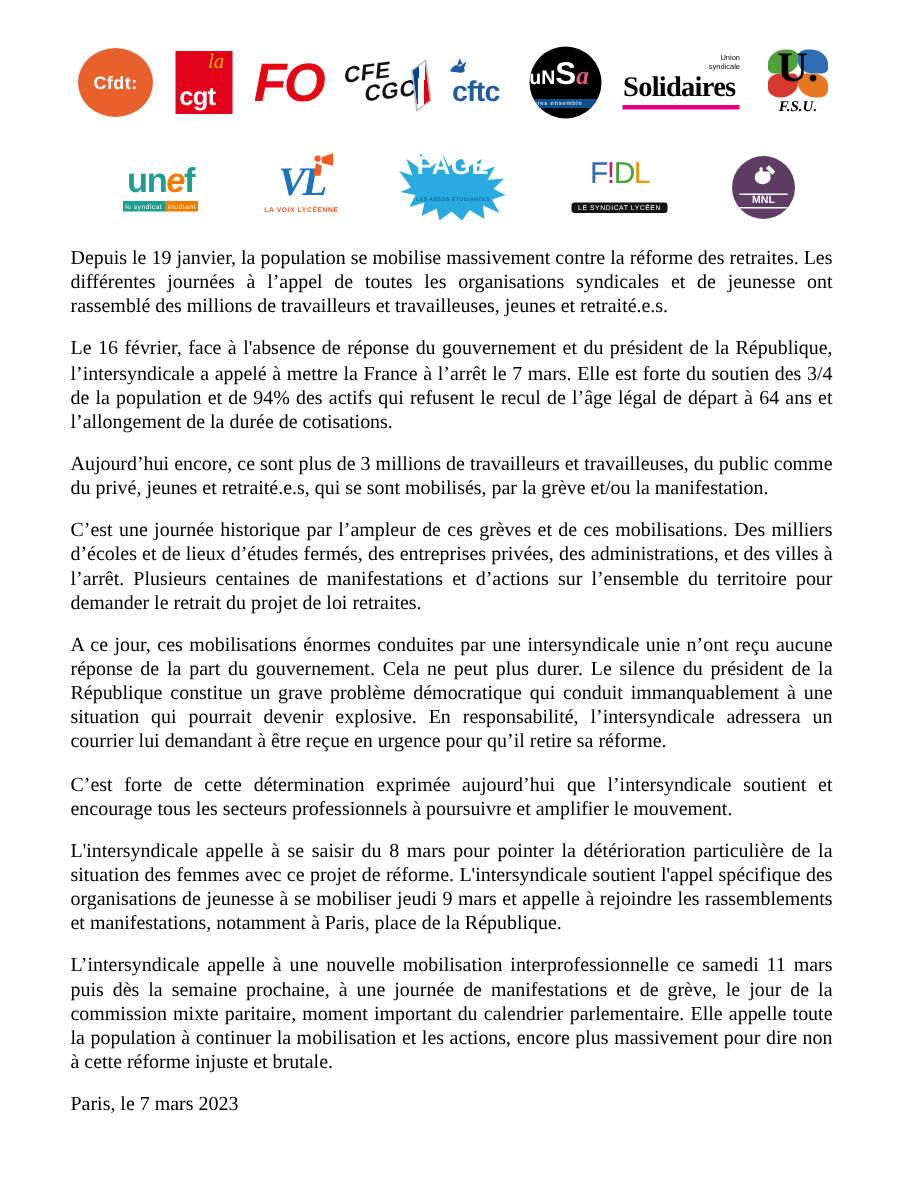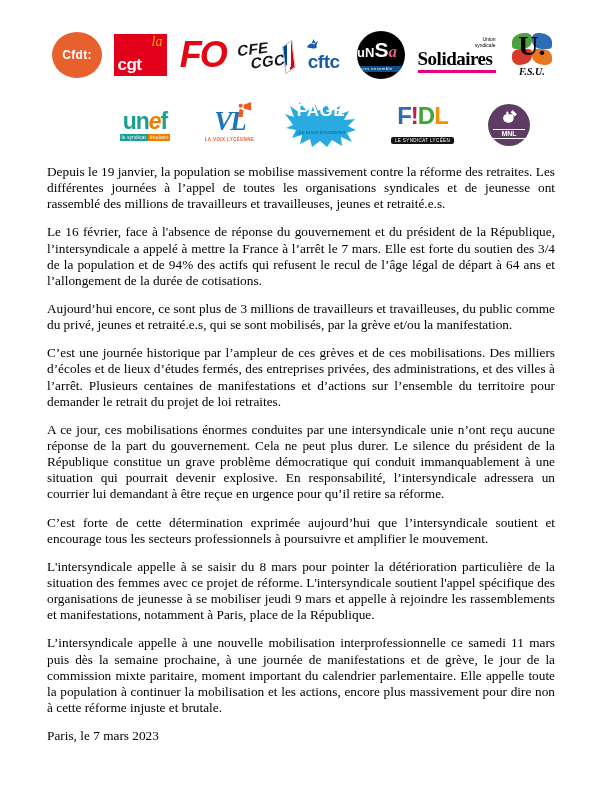--- a/index.html
+++ b/index.html
@@ -15,21 +15,21 @@
   .row2{padding:0 78px;margin-top:12px;height:54px;}
   .logo{flex:0 0 auto;}
 
   
   .cfdt{width:50px;height:46px;background:#e8612c;border-radius:50%;
     display:flex;align-items:center;justify-content:center;}
   .cfdt span{color:#fff;font-family:"Liberation Sans",sans-serif;
     font-weight:bold;font-size:12px;letter-spacing:.3px;}
 
   
-  .cgt{width:53px;height:42px;background:#e2001a;position:relative;
+  .cgt{width:38px;height:42px;background:#e2001a;position:relative;
     font-family:"Liberation Sans",sans-serif;}
   .cgt .la{position:absolute;top:0;right:5px;color:#f9b000;font-style:italic;
     font-family:"Liberation Serif",serif;font-size:14px;}
   .cgt .word{position:absolute;bottom:1px;left:3px;color:#fff;font-weight:bold;
     font-size:17px;letter-spacing:-.5px;}
 
   
   .fo span{color:#e30613;font-family:"Liberation Sans",sans-serif;
     font-weight:900;font-style:italic;font-size:36px;letter-spacing:-2px;line-height:1;}
 
@@ -77,21 +77,21 @@
   .fsu .pg{background:#4fa13d;border-radius:60% 30% 50% 20%;}
   .fsu .pb{background:#2e6db4;border-radius:30% 60% 20% 50%;}
   .fsu .pr{background:#d7392f;border-radius:40% 20% 60% 40%;}
   .fsu .po{background:#e87722;border-radius:20% 50% 30% 60%;}
   .fsu .umark{position:absolute;inset:-3px 0 0 0;color:#000;font-weight:bold;
     font-size:28px;line-height:32px;font-family:"Liberation Serif",serif;}
   .fsu .sub{display:block;font-weight:bold;font-style:italic;font-size:10px;
     margin-top:1px;font-family:"Liberation Serif",serif;}
 
   
-  .unef{width:58px;text-align:center;font-family:"Liberation Sans",sans-serif;margin-left:38px;}
+  .unef{width:58px;text-align:center;font-family:"Liberation Sans",sans-serif;}
   .unef .word{font-weight:bold;font-size:23px;line-height:1;color:#1d9e92;letter-spacing:-1px;}
   .unef .e{color:#f07d00;font-style:italic;}
   .unef .banner{display:flex;justify-content:center;margin-top:1px;font-size:4.5px;
     line-height:7px;letter-spacing:.3px;}
   .unef .b1{background:#1d9e92;color:#fff;padding:0 2px;}
   .unef .b2{background:#f07d00;color:#fff;padding:0 2px;}
 
   
   .vl{width:50px;text-align:center;position:relative;font-family:"Liberation Sans",sans-serif;}
   .vl .letters{color:#1b75bc;font-weight:900;font-style:italic;font-size:27px;
@@ -103,21 +103,21 @@
   
   .fage{width:72px;height:48px;position:relative;font-family:"Liberation Sans",sans-serif;}
   .fage svg{position:absolute;inset:0;}
   .fage .word{position:absolute;top:0;left:0;right:0;text-align:center;color:#fff;
     font-weight:900;font-size:17px;letter-spacing:.5px;}
   .fage .sub{position:absolute;top:30px;left:0;right:0;text-align:center;color:#0b6d9e;
     font-size:3.5px;font-weight:bold;letter-spacing:.3px;}
 
   
   .fidl{width:70px;text-align:center;font-family:"Liberation Sans",sans-serif;}
-  .fidl .letters{font-weight:700;font-size:24px;line-height:1;letter-spacing:-1px;}
+  .fidl .letters{font-weight:400;font-size:20px;line-height:1;letter-spacing:-1px;}
   .fidl .f{color:#2d6cb5;}
   .fidl .bang{color:#c21b5a;}
   .fidl .d{color:#3fa535;}
   .fidl .l{color:#f39200;}
   .fidl .banner{display:inline-block;background:#151515;color:#fff;font-size:4.5px;
     line-height:7px;padding:0 4px;border-radius:2px;margin-top:-2px;letter-spacing:.4px;}
 
   
   .mnl{width:42px;height:42px;border-radius:50%;background:#5f3c63;position:relative;
     text-align:center;font-family:"Liberation Sans",sans-serif;}

